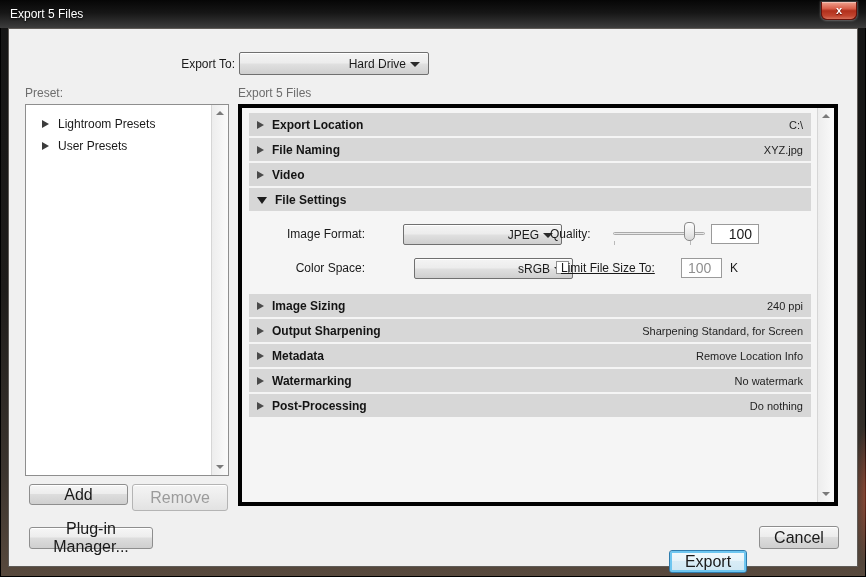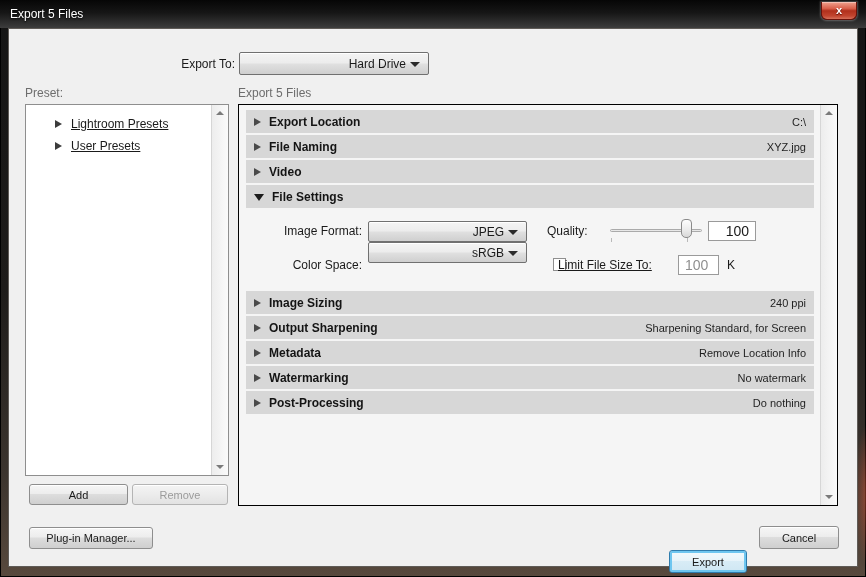--- a/index.html
+++ b/index.html
@@ -61,21 +61,21 @@
   .exportto-label { position:absolute; left:0; top:28px; width:226px; text-align:right; }
   .combo.exportto { left:230px; top:23px; width:190px; }
 
   
   .preset-label { left:16px; top:57px; }
   .preset-list {
     position:absolute; left:16px; top:75px; width:204px; height:372px;
     background:#fff; border:1px solid #8e8e8e;
   }
   .preset-items { position:absolute; left:0; top:0; right:17px; bottom:0; padding-top:8px; }
-  .preset-item { position:relative; height:22px; display:flex; align-items:center; padding-left:29px; cursor:default;text-decoration:underline; }
+  .preset-item { position:relative; height:22px; display:flex; align-items:center; padding-left:16px; cursor:default; }
   .tri-right {
     width:0; height:0; border-top:4px solid transparent; border-bottom:4px solid transparent;
     border-left:7px solid #3c3c3c; margin-right:9px; flex:none;
   }
   .preset-item span { font-size:12px; color:#1a1a1a; }
 
   
   .vscroll {
     position:absolute; top:0; right:0; bottom:0; width:17px;
     background:linear-gradient(90deg,#ededed 0%,#fafafa 100%);
@@ -84,43 +84,43 @@
   .sb-btn { position:absolute; left:0; right:0; height:16px; }
   .sb-up { top:0; } .sb-down { bottom:0; }
   .sb-btn i { position:absolute; left:50%; top:50%; width:0; height:0; }
   .sb-up i { margin:-2px 0 0 -4px; border-left:4px solid transparent; border-right:4px solid transparent; border-bottom:4px solid #7a7a7a; }
   .sb-down i { margin:-2px 0 0 -4px; border-left:4px solid transparent; border-right:4px solid transparent; border-top:4px solid #7a7a7a; }
 
   
   .btn {
     position:absolute; border:1px solid #8e8e8e; border-radius:3px;
     background:linear-gradient(180deg,#f6f6f6 0%,#ededed 45%,#dddddd 50%,#cfcfcf 100%);
-    font-size:11px; color:#1a1a1a; text-align:center; cursor:default;
+    font-size:16px; color:#1a1a1a; text-align:center; cursor:default;
     display:flex; align-items:center; justify-content:center;
     box-shadow:inset 0 1px 0 #fff;
   }
   .btn.disabled { color:#9b9b9b; border-color:#b4b4b4;
     background:linear-gradient(180deg,#f4f4f4 0%,#ececec 50%,#e2e2e2 100%); }
   .add-btn { left:20px; top:455px; width:99px; height:21px; }
-  .remove-btn { left:123px; top:455px; width:96px; height:21px; }
+  .remove-btn { left:123px; top:455px; width:96px; height:27px; }
   .plugin-btn { left:20px; top:498px; width:124px; height:22px; }
   .cancel-btn { left:750px; top:497px; width:80px; height:23px; }
   .export-btn {
     left:660px; top:497px; width:78px; height:23px;
     border:1px solid #2f7cad;
     box-shadow:inset 0 0 0 2px #6ec6f0, inset 0 1px 0 rgba(255,255,255,.8);
     background:linear-gradient(180deg,#f2fafd 0%,#e8f4fa 45%,#d8ecf6 50%,#cfe7f3 100%);
     margin-top:24px;
   }
 
   
   .panel-header { left:229px; top:57px; }
   .panel {
     position:absolute; left:229px; top:75px; width:600px; height:402px;
-    background:#f5f5f5; border:1px solid #000000;
+    background:#f5f5f5; border:4px solid #000000;
   }
   .rows { position:absolute; left:7px; top:5px; right:23px; }
   .acc-row {
     position:relative; height:23px; margin-bottom:2px; background:#d7d7d7;
     display:flex; align-items:center; padding:0 8px 0 8px; cursor:default;
   }
   .acc-row .exp {
     width:0; height:0; flex:none; margin-right:8px;
     border-top:4px solid transparent; border-bottom:4px solid transparent; border-left:7px solid #4a4a4a;
   }
@@ -235,38 +235,38 @@
         </div>
 
         <div class="acc-row open">
           <span class="exp"></span>
           <b>File Settings</b>
           <span class="rval"></span>
         </div>
 
         <div class="fs-content">
           <span class="fs-label fmt-label">Image Format:</span>
-          <div class="combo small" style="top:11px;">
+          <div class="combo small" style="top:11px;margin-left:32px;">
             <span>JPEG</span>
             <span class="combo-arrow"></span>
           </div>
 
           <span class="quality-label">Quality:</span>
           <div class="slider">
             <div class="slider-track"></div>
             <div class="tick tick-left"></div>
             <div class="tick tick-right"></div>
             <div class="slider-thumb"></div>
           </div>
           <div class="txt-input quality-input">
             <span>100</span>
           </div>
 
           <span class="fs-label cs-label">Color Space:</span>
-          <div class="combo small" style="top:32px;">
+          <div class="combo small" style="top:45px;margin-left:43px;">
             <span>sRGB</span>
             <span class="combo-arrow"></span>
           </div>
 
           <div class="checkbox"></div>
           <span class="limit-label">Limit File Size To:</span>
           <div class="txt-input limit-input">
             <span>100</span>
           </div>
           <span class="limit-unit">K</span>

